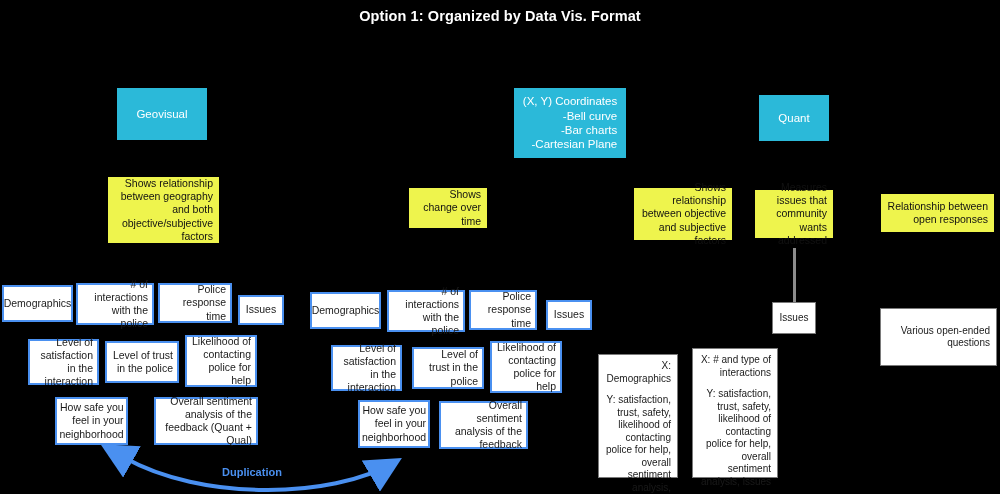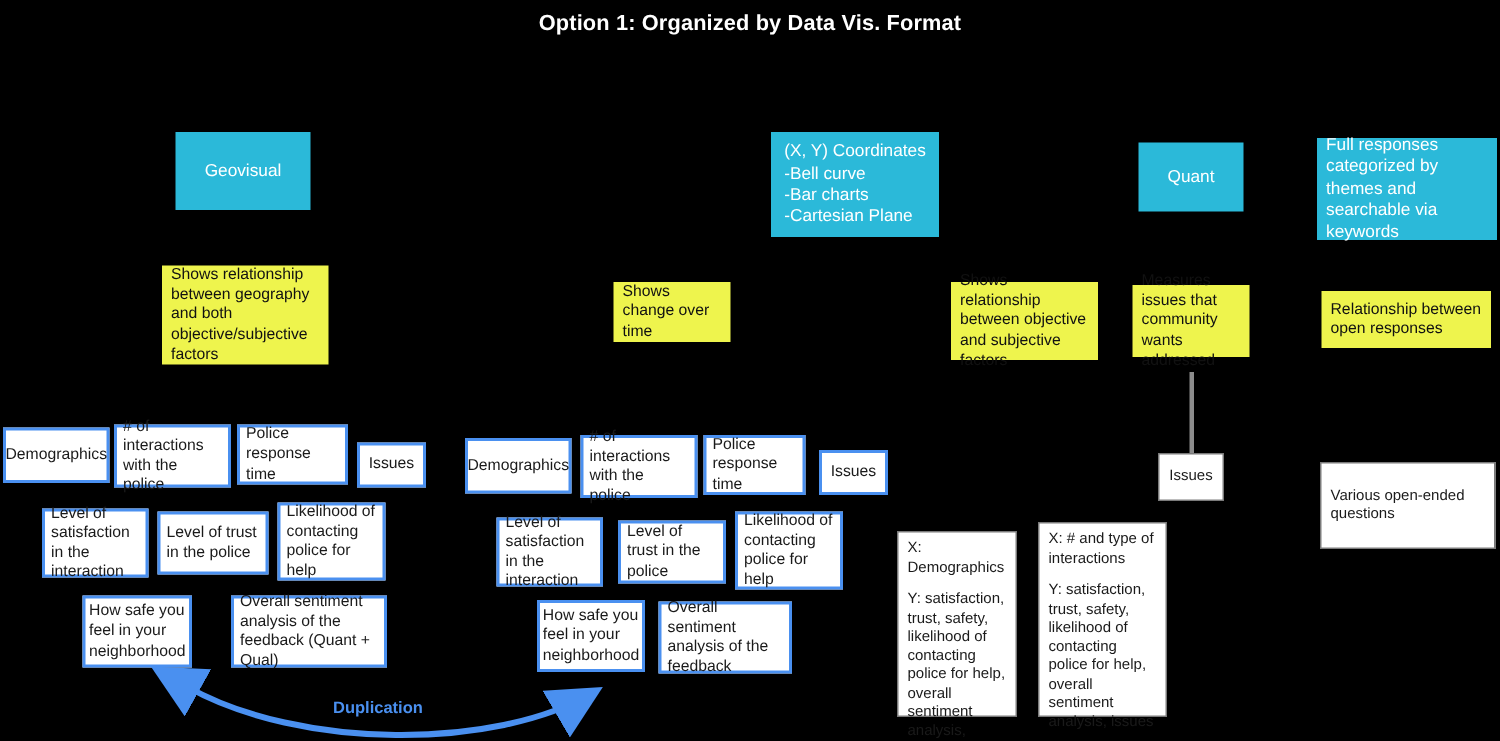--- a/index.html
+++ b/index.html
@@ -2,21 +2,21 @@
 <html><head>
 <meta charset="utf-8">
 <style>
   html,body{margin:0;padding:0;background:#000;}
   body{
     width:1000px;height:494px;position:relative;overflow:hidden;
     font-family:"Liberation Sans","DejaVu Sans",sans-serif;
     background:#000;color:#fff;
   }
   #canvas{position:absolute;inset:0;width:1000px;height:494px;}
-  .node{position:absolute;box-sizing:border-box;display:flex;align-items:center;justify-content:center;text-align:left;line-height:1.25;}
+  .node{position:absolute;box-sizing:border-box;display:flex;align-items:center;justify-content:center;text-align:right;line-height:1.25;}
   .title{
     position:absolute;left:0;top:8px;width:1000px;text-align:center;
     font-size:14.5px;font-weight:bold;color:#ffffff;letter-spacing:.1px;
   }
   
   .cyan{background:#2bb9d9;color:#ffffff;font-size:11.5px;padding:4px 6px;}
   
   .yellow{background:#eef44d;color:#111111;font-size:10.5px;padding:4px 6px;}
   
   .wbox{background:#ffffff;color:#1a1a1a;font-size:10.5px;border:2px solid #4a90f0;padding:3px 4px;}
@@ -49,23 +49,20 @@
     <span>(X, Y) Coordinates
 -Bell curve
 -Bar charts
 -Cartesian Plane</span>
   </div>
 
   <div class="node cyan" style="left:759px;top:95px;width:70px;height:46px;">
     <span>Quant</span>
   </div>
 
-  <div class="node cyan" style="left:878px;top:92px;width:120px;height:68px;">
-    <span>Full responses categorized by themes and searchable via keywords</span>
-  </div>
 
   <div class="node yellow" style="left:108px;top:177px;width:111px;height:66px;">
     <span>Shows relationship between geography and both objective/subjective factors</span>
   </div>
 
   <div class="node yellow" style="left:409px;top:188px;width:78px;height:40px;">
     <span>Shows change over time</span>
   </div>
 
   <div class="node yellow" style="left:634px;top:188px;width:98px;height:52px;">

